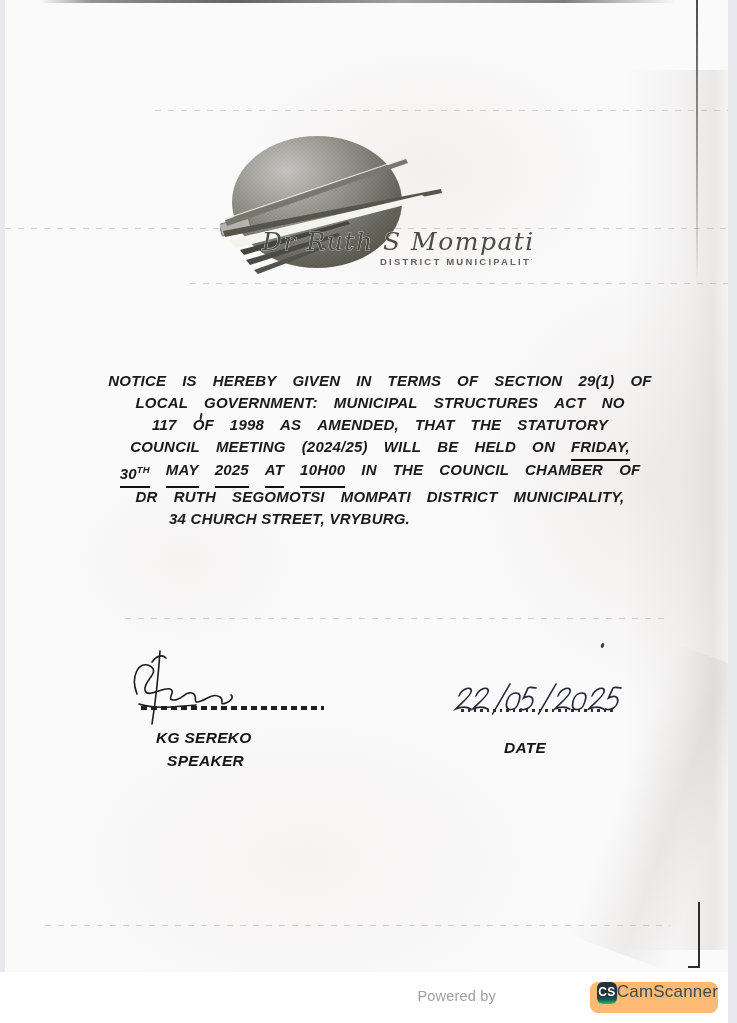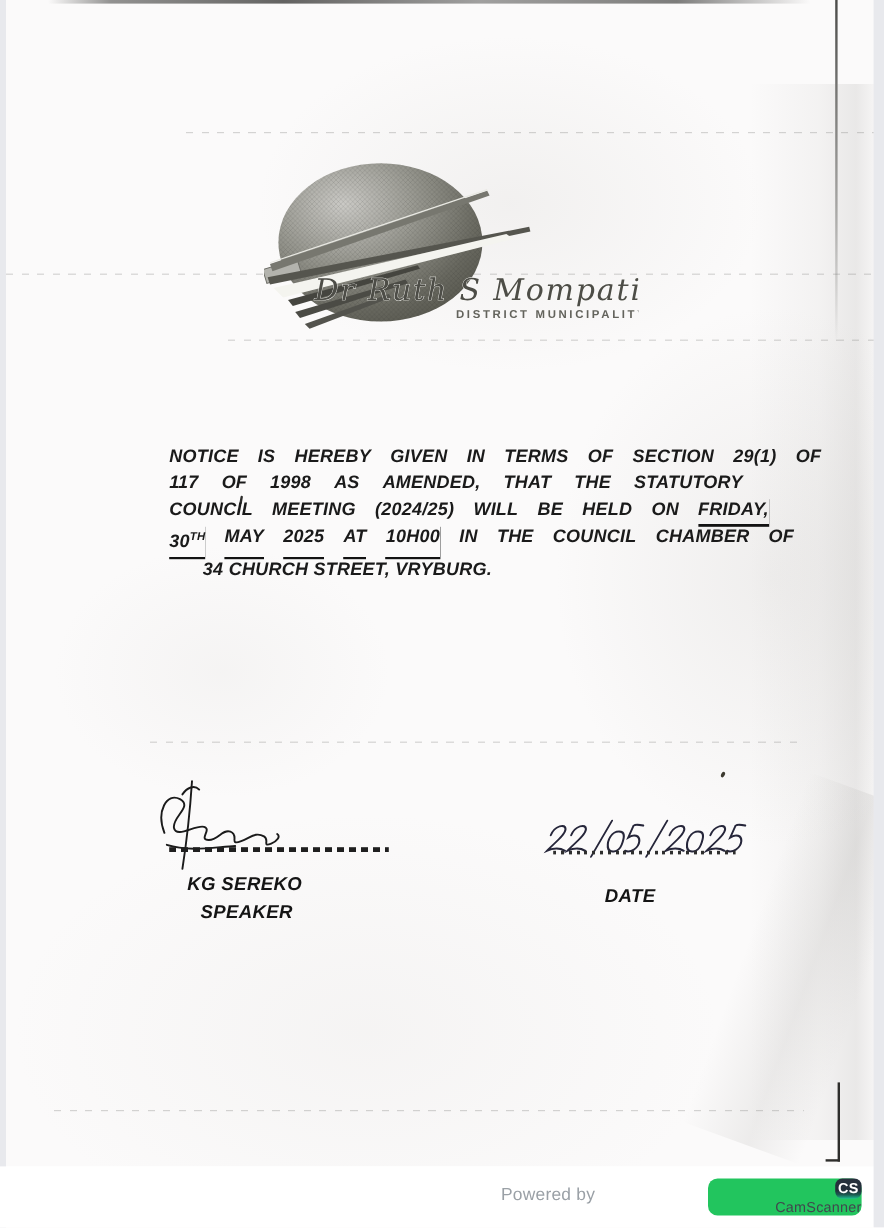--- a/index.html
+++ b/index.html
@@ -61,21 +61,21 @@
   .logo { position:absolute; left:215px; top:134px; width:312px; height:142px; }
 
   
   .notice {
     position:absolute; left:136px; top:370px; width:478px;
     font-family:"Liberation Sans", sans-serif;
     font-weight:bold; font-style:italic;
     font-size:15px; line-height:22px; color:#1a1a1a;
     letter-spacing:.2px;
   }
-  .notice-line { display:flex; justify-content:space-between; white-space:nowrap;gap:16px; }
+  .notice-line { display:flex; justify-content:center; white-space:nowrap;gap:16px; }
   .notice-line.last { justify-content:flex-start; gap:4.5px;margin-left:28px; }
   .notice .u { box-shadow:0 2px 0 0 #121212; padding-bottom:1px; }
   .notice sup { font-size:9.5px; font-weight:bold; }
 
   
   .sig-svg { position:absolute; left:125px; top:648px; width:200px; height:80px; }
   .sig-line {
     position:absolute; left:136px; top:706px; width:183px; height:3.5px;
     background:repeating-linear-gradient(90deg, #1f1f1f 0 6px, transparent 6px 10px);
   }
@@ -95,32 +95,32 @@
   .date-label { left:499px; top:727px;margin-top:12px; }
 
   
   .footer { position:absolute; left:0; top:972px; width:653px; height:51px; background:#ffffff; }
   .powered-by {
     position:absolute; top:16px; right:157px;
     font-size:14.5px; color:#9aa0a6; letter-spacing:.2px;
   }
   .cs-badge {
     position:absolute; left:590px; top:10px; width:128px; height:31px;
-    background:#22c55e; border-radius:8px;
-    display:flex; align-items:flex-end; padding-left:7px;flex-direction:column;
+    background:#fdba74; border-radius:8px;
+    display:flex; align-items:flex-start; padding-left:7px;
   }
   .cs-icon {
     width:22px; height:22px; border-radius:6px;
     background:linear-gradient(180deg, #27313d 0%, #232e3a 58%, #1b5a50 80%, #1fbd8f 100%);
     color:#ffffff; font-weight:bold; font-size:12px;
     display:flex; align-items:center; justify-content:center;
     letter-spacing:.3px; padding-bottom:2px;
   }
   .cs-brand {
-    margin-left:0; font-size:12px; color:#41474d; letter-spacing:.2px; font-weight:500;
+    margin-left:0; font-size:17px; color:#41474d; letter-spacing:.2px; font-weight:500;
   }
 </style>
 </head>
 <body>
 
 <div class="stage">
 
   <div class="page">
 
     <div class="top-smudge"></div>
@@ -174,20 +174,28 @@
           <span>HEREBY</span>
           <span>GIVEN</span>
           <span>IN</span>
           <span>TERMS</span>
           <span>OF</span>
           <span>SECTION</span>
           <span>29(1)</span>
           <span>OF</span>
         </div>
         <div class="notice-line">
+          <span>LOCAL</span>
+          <span>GOVERNMENT:</span>
+          <span>MUNICIPAL</span>
+          <span>STRUCTURES</span>
+          <span>ACT</span>
+          <span>NO</span>
+        </div>
+        <div class="notice-line">
           <span>117</span>
           <span>OF</span>
           <span>1998</span>
           <span>AS</span>
           <span>AMENDED,</span>
           <span>THAT</span>
           <span>THE</span>
           <span>STATUTORY</span>
         </div>
         <div class="notice-line">
@@ -204,20 +212,28 @@
           <span class="u">30<sup>TH</sup></span>
           <span class="u">MAY</span>
           <span class="u">2025</span>
           <span class="u">AT</span>
           <span class="u">10H00</span>
           <span>IN</span>
           <span>THE</span>
           <span>COUNCIL</span>
           <span>CHAMBER</span>
           <span>OF</span>
+        </div>
+        <div class="notice-line">
+          <span>DR</span>
+          <span>RUTH</span>
+          <span>SEGOMOTSI</span>
+          <span>MOMPATI</span>
+          <span>DISTRICT</span>
+          <span>MUNICIPALITY,</span>
         </div>
         <div class="notice-line last">
           <span>34</span>
           <span>CHURCH</span>
           <span>STREET,</span>
           <span>VRYBURG.</span>
         </div>
       </div>
 
     <svg class="sig-svg" viewBox="0 0 200 80">

